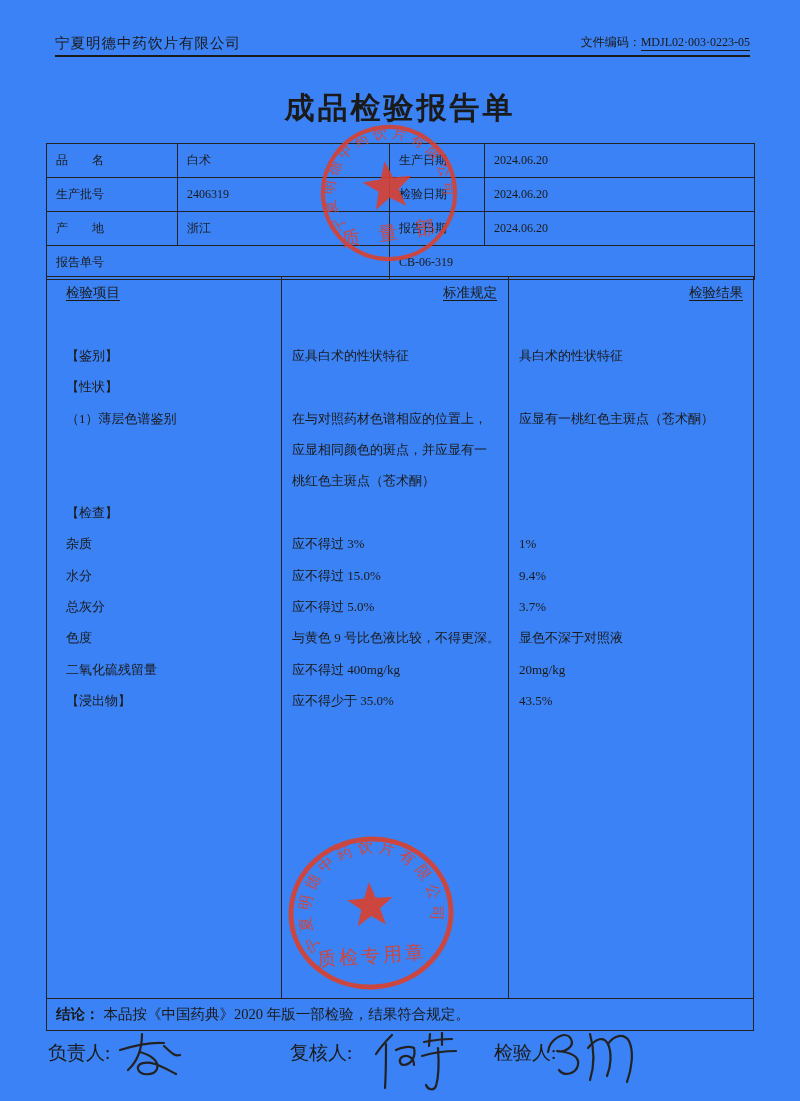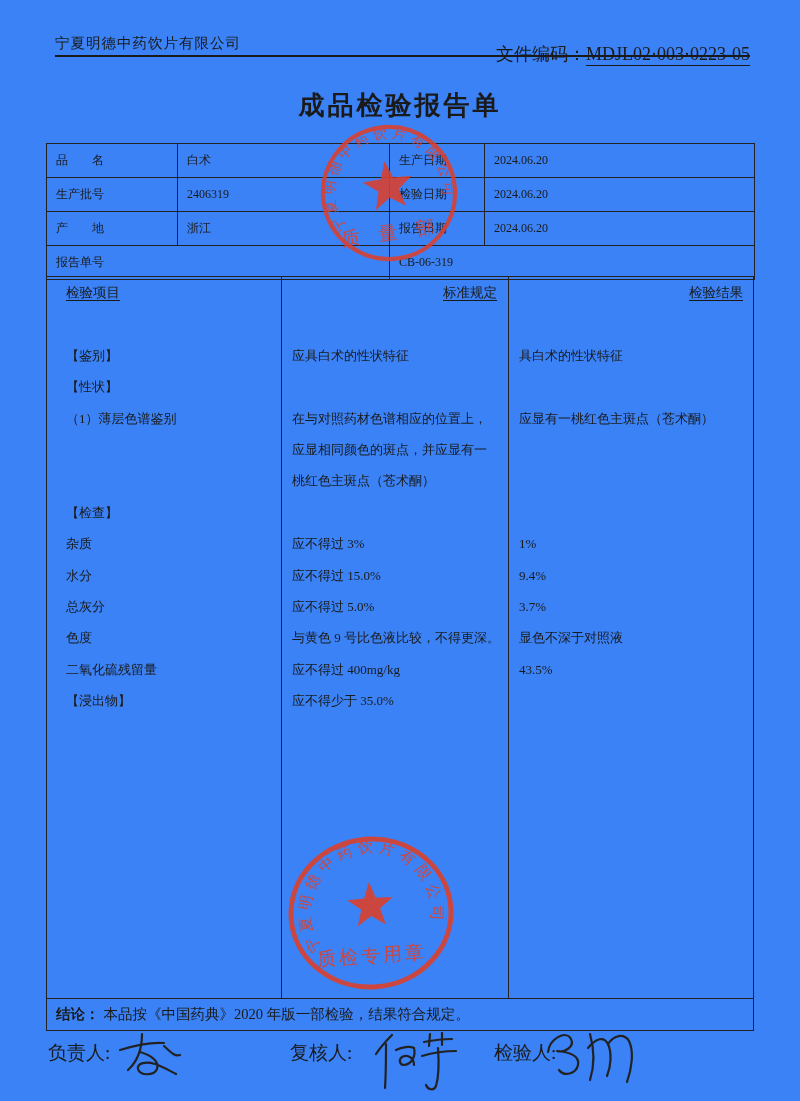--- a/index.html
+++ b/index.html
@@ -1,25 +1,25 @@
 <!DOCTYPE html>
 <html><head>
 <meta charset="utf-8">
 <style>
   html,body{margin:0;padding:0;background:#fff;}
   .page{position:relative;width:800px;height:1101px;background:#3b82f6;overflow:hidden;
         font-family:"Liberation Serif","DejaVu Serif",serif;color:#1a1a1a;}
   
   .hdr-left{position:absolute;left:55px;top:34px;font-size:14.5px;letter-spacing:1px;}
-  .hdr-right{position:absolute;right:50px;top:42px;font-size:18px;}
+  .hdr-right{position:absolute;right:50px;top:34px;font-size:12px;}
   .hdr-right .u{border-bottom:1.5px solid #1a1a1a;padding-bottom:1px;}
   .hdr-rule{position:absolute;left:55px;top:55px;width:695px;height:2px;background:#1a1a1a;}
   
   .title{position:absolute;left:0;top:88px;width:100%;margin:0;text-align:center;
-         font-size:26px;font-weight:bold;letter-spacing:3px;}
+         font-size:30px;font-weight:bold;letter-spacing:3px;}
   
   table.info{position:absolute;left:46px;top:143px;width:708px;height:133px;
              border-collapse:collapse;table-layout:fixed;font-size:12px;}
   table.info td{border:1.5px solid #222;padding:0 0 0 9px;height:33px;vertical-align:middle;}
   
   .main{position:absolute;left:46px;top:276px;width:708px;height:723px;
         border:1.5px solid #222;box-sizing:border-box;}
   .vline{position:absolute;top:0;width:1.5px;height:100%;background:#222;}
   .v1{left:233.5px;} .v2{left:460.5px;}
   .mcol{position:absolute;top:277px;font-size:13px;}
@@ -128,20 +128,21 @@
       <div class="tline">具白术的性状特征</div>
       <div class="tline"></div>
       <div class="tline">应显有一桃红色主斑点（苍术酮）</div>
       <div class="tline"></div>
       <div class="tline"></div>
       <div class="tline"></div>
       <div class="tline">1%</div>
       <div class="tline">9.4%</div>
       <div class="tline">3.7%</div>
       <div class="tline">显色不深于对照液</div>
+      <div class="tline">20mg/kg</div>
       <div class="tline">43.5%</div>
     </div>
 
   <svg class="stamp" style="left:316px;top:120px;opacity:.88;" width="146" height="146" viewBox="-73 -73 146 146">
     <g transform="rotate(-8)" fill="none" stroke="#dc402d">
       <circle r="66" stroke-width="4.2"></circle>
       <path id="arcTop" d="M -46.6 29.15 A 55 55 0 1 1 46.6 29.15" stroke="none"></path>
       <text fill="#dc402d" stroke="none" font-size="14" letter-spacing="4.2" font-family="Liberation Serif, DejaVu Serif, serif">
         <textPath href="#arcTop">宁夏明德中药饮片有限公司</textPath>
       </text>

